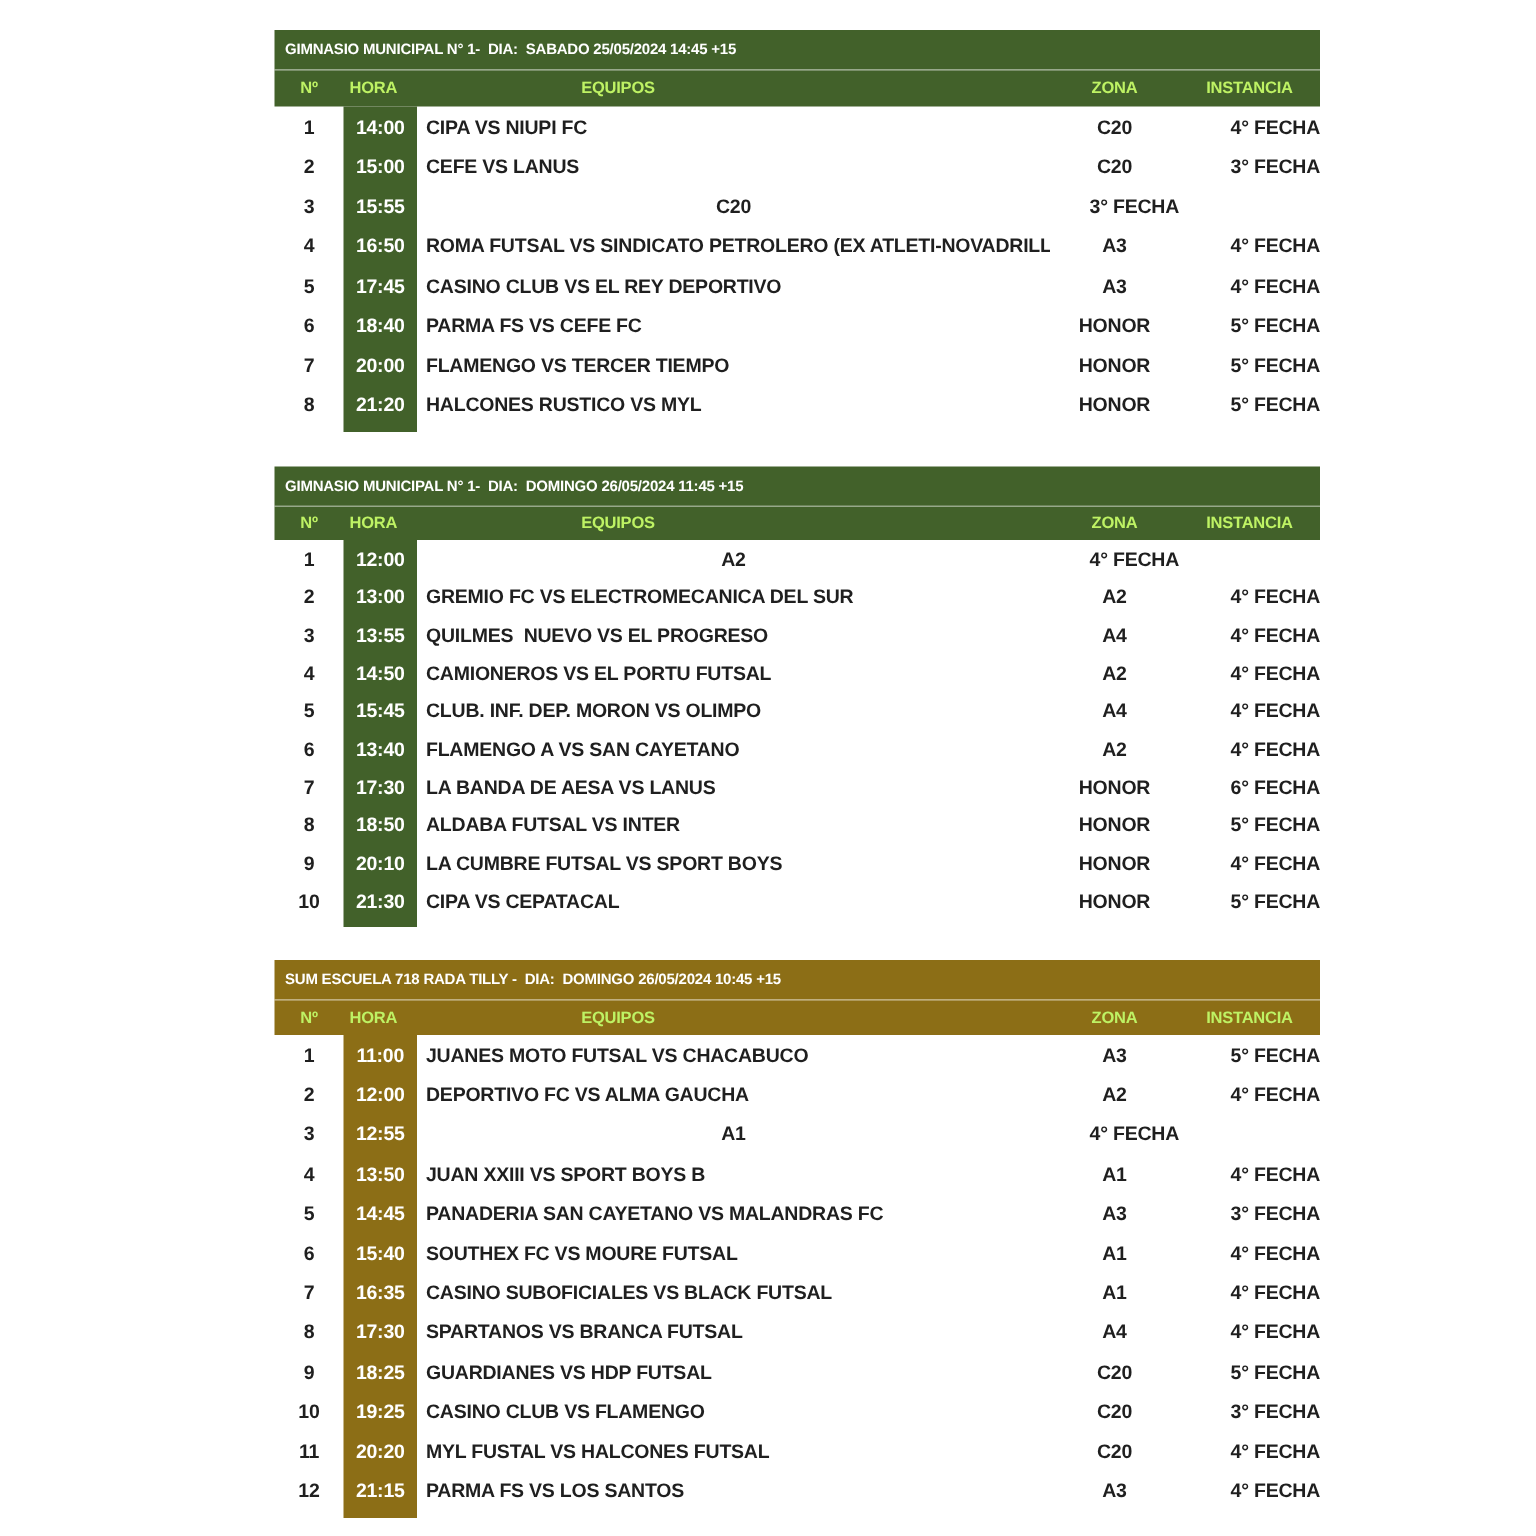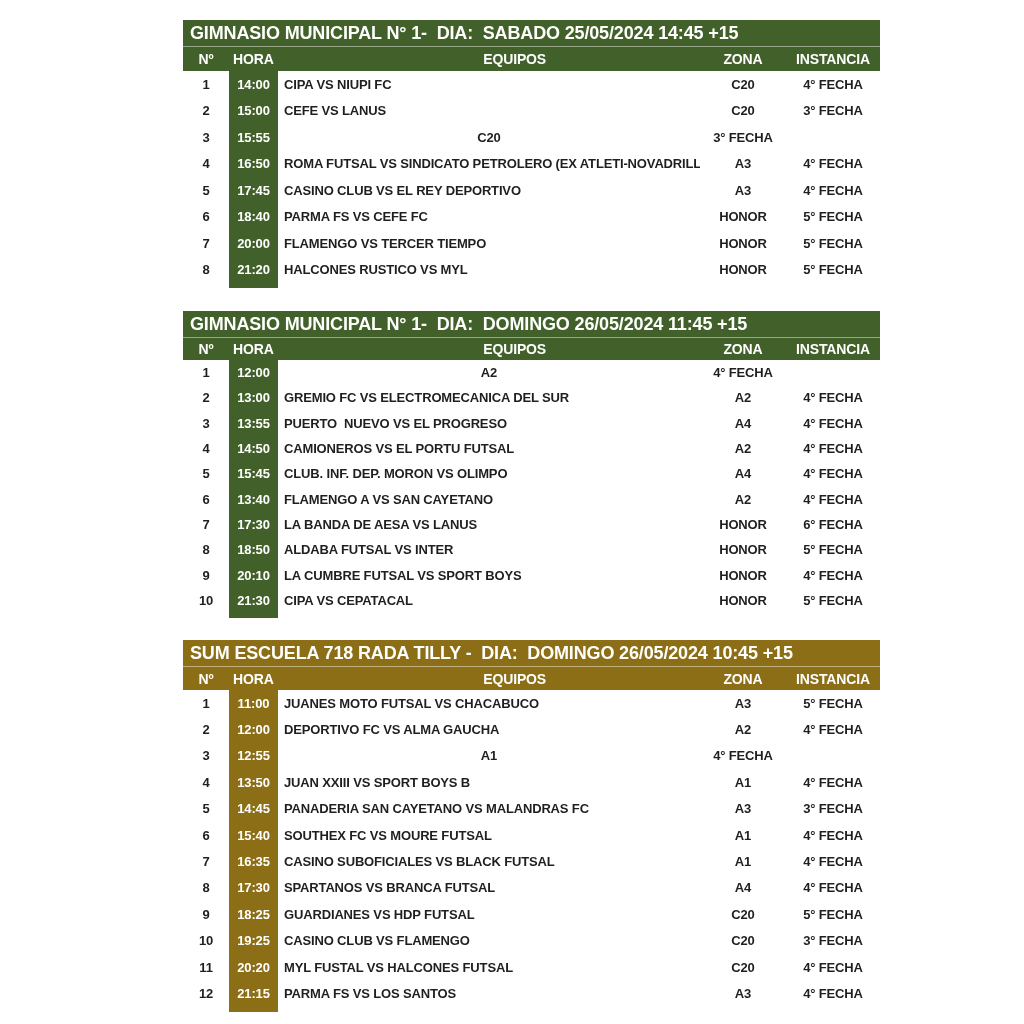--- a/index.html
+++ b/index.html
@@ -23,39 +23,39 @@
   }
   #page section:nth-of-type(1) { top: 20px;  --row-h: 26.5px; --head-h: 24px; }
   #page section:nth-of-type(2) { top: 311px; --row-h: 25.3px; --head-h: 22px; }
   #page section:nth-of-type(3) { top: 640px; --row-h: 26.4px; --head-h: 23px; }
 
   .title-bar {
     height: 27px;
     line-height: 27px;
     background: var(--theme);
     color: #ffffff;
-    font-size: 18px;
+    font-size: 10px;
     padding-left: 7px;
     white-space: pre;
     box-sizing: border-box;
     border-bottom: 1px solid rgba(255,255,255,0.45);
     overflow: hidden;
   }
   .header-row {
     height: var(--head-h);
     background: var(--theme);
-    color: #ffffff;
+    color: #bef264;
     display: grid;
     grid-template-columns: 46px 49px 422px 86px 94px;
     align-items: center;
-    font-size: 14px;
+    font-size: 11px;
   }
   .header-row .num       { text-align: center; }
   .header-row .hora      { text-align: left; padding-left: 4px; }
-  .header-row .equipos   { text-align: right; padding-right: 154px; }
+  .header-row .equipos   { text-align: center; padding-right: 154px; }
   .header-row .zona      { text-align: center; }
   .header-row .instancia { text-align: center; }
 
   .rows { position: relative; }
   .hora-band {
     position: absolute;
     left: 46px; top: 0;
     width: 49px;
     height: calc(100% + 5px);
     background: var(--theme);
@@ -68,21 +68,21 @@
     display: grid;
     grid-template-columns: 46px 49px 422px 86px 94px;
     align-items: center;
     font-size: 13px;
     color: #1f1f1f;
   }
   .row .num       { text-align: center; }
   .row .hora      { text-align: center; color: #ffffff; }
   .row .equipos   { text-align: left; padding-left: 6px; white-space: pre; overflow: hidden; }
   .row .zona      { text-align: center; }
-  .row .instancia { text-align: center; }
+  .row .instancia { text-align: right; }
 </style>
 </head>
 <body>
 
 <div id="page">
     <section class="schedule-table" style="--theme: #42612a;">
     <div class="title-bar">GIMNASIO MUNICIPAL N° 1-  DIA:  SABADO 25/05/2024 14:45 +15</div>
     <div class="header-row">
       <div class="num">Nº</div>
       <div class="hora">HORA</div>
@@ -169,21 +169,21 @@
         <div class="row">
     <div class="num">2</div>
     <div class="hora">13:00</div>
     <div class="equipos">GREMIO FC VS ELECTROMECANICA DEL SUR</div>
     <div class="zona">A2</div>
     <div class="instancia">4° FECHA</div>
   </div>
         <div class="row">
     <div class="num">3</div>
     <div class="hora">13:55</div>
-    <div class="equipos">PUERTO  NUEVO VS EL PROGRESO</div>
+    <div class="equipos">QUILMES  NUEVO VS EL PROGRESO</div>
     <div class="zona">A4</div>
     <div class="instancia">4° FECHA</div>
   </div>
         <div class="row">
     <div class="num">4</div>
     <div class="hora">14:50</div>
     <div class="equipos">CAMIONEROS VS EL PORTU FUTSAL</div>
     <div class="zona">A2</div>
     <div class="instancia">4° FECHA</div>
   </div>

